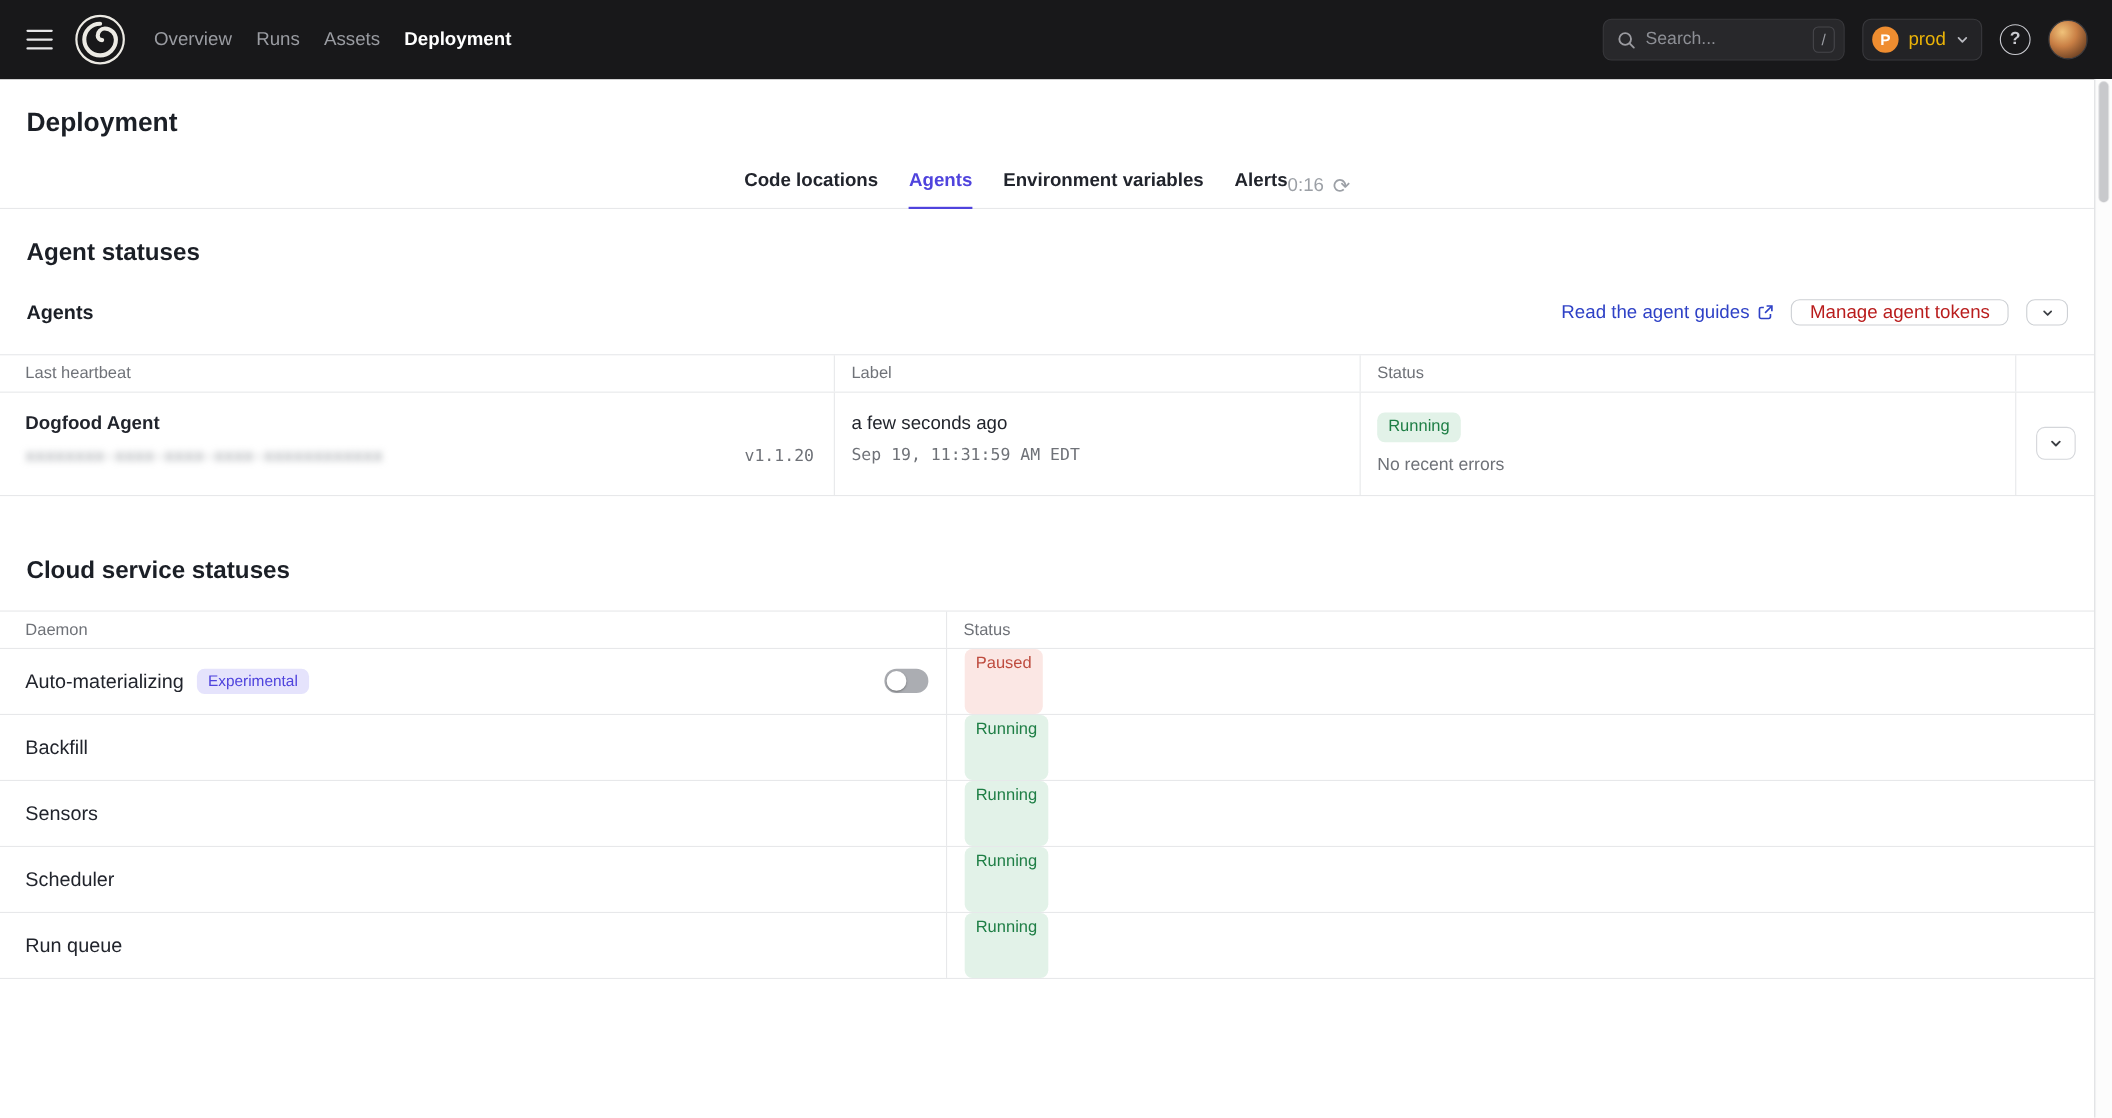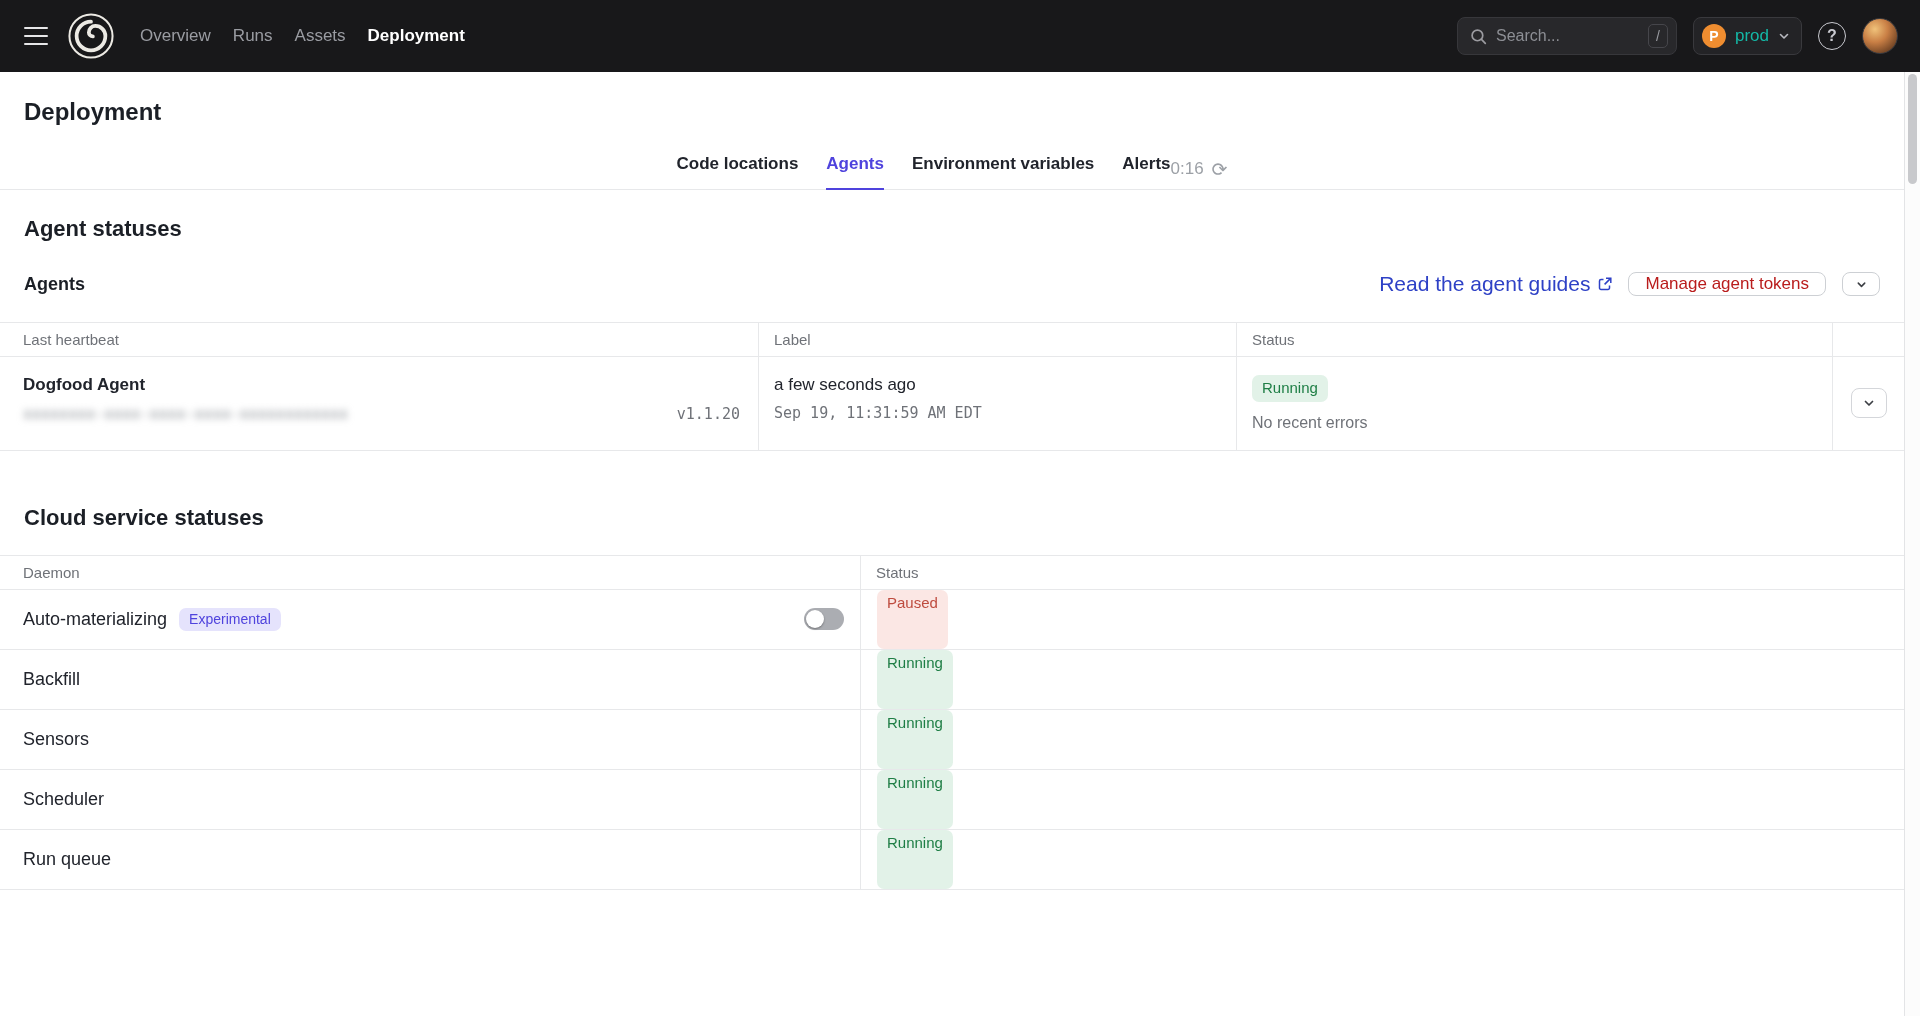--- a/index.html
+++ b/index.html
@@ -24,21 +24,21 @@
   .search input { flex:1; min-width:0; background:transparent; border:none; outline:none;
     color:#D3D4D8; font-size:16px; font-family:inherit; }
   .search input::placeholder { color:#8D8F95; }
   .kbd { min-width:20px; height:24px; border:1px solid #46464B; border-radius:5px;
     color:#9A9CA2; font-size:14px; display:flex; align-items:center; justify-content:center;
     padding:0 6px; }
   .switcher { height:38px; border-radius:8px; background:#232326; border:1px solid #39393D;
     display:flex; align-items:center; gap:9px; padding:0 11px 0 8px; cursor:pointer; }
   .org-avatar { width:24px; height:24px; border-radius:50%; background:#EF8D30; color:#fff;
     font-size:14px; font-weight:700; display:flex; align-items:center; justify-content:center; }
-  .switcher-label { color:#14b8a6; font-size:17px; }
+  .switcher-label { color:#eab308; font-size:17px; }
   .help { width:28px; height:28px; border:1.5px solid #C9CAD0; border-radius:50%;
     color:#C9CAD0; font-size:16px; font-weight:700; display:flex; align-items:center;
     justify-content:center; cursor:pointer; }
   .user-avatar { width:36px; height:36px; border-radius:50%; cursor:pointer;
     background:radial-gradient(circle at 35% 30%, #f0c27a 0%, #c97f45 40%, #7a4a28 75%, #4a2c18 100%);
     border:1px solid #3a3a3e; }
 
   
   .content { width:1904px; }
   .page-header { padding:26px 24px 0; }
@@ -56,21 +56,21 @@
     cursor:pointer; line-height:1; font-family:inherit; }
 
   .section-title { font-size:22px; font-weight:700; color:#1B1F26; }
   .agents-section { margin-top:26px; }
   .agents-section > .section-title, .cloud-section > .section-title { padding:0 24px; }
 
   .agents-toolbar { display:flex; justify-content:space-between; align-items:center;
     padding:0 24px; margin-top:30px; }
   .subtitle { font-size:18px; font-weight:700; color:#1B1F26; }
   .toolbar-right { display:flex; align-items:center; gap:16px; }
-  .link { color:#2E41C6; font-size:21px; font-weight:500; display:flex; gap:8px;
+  .link { color:#2E41C6; font-size:17px; font-weight:500; display:flex; gap:8px;
     align-items:center; cursor:pointer; text-decoration:none; }
   .btn { height:24px; border:1px solid #CDD0D4; border-radius:8px; background:#fff;
     font-size:17px; color:#b91c1c; padding:0 16px; display:flex; align-items:center;
     cursor:pointer; font-family:inherit; font-weight:500; }
   .btn.icon-only { width:38px; justify-content:center; padding:0; }
 
   
   .agents-table { margin-top:26px; border-top:1px solid #E7E8EA; border-bottom:1px solid #E7E8EA; }
   .at-grid { display:grid; grid-template-columns:759px 478px 596px 1fr; }
   .at-header { height:34px; border-bottom:1px solid #E7E8EA; }

